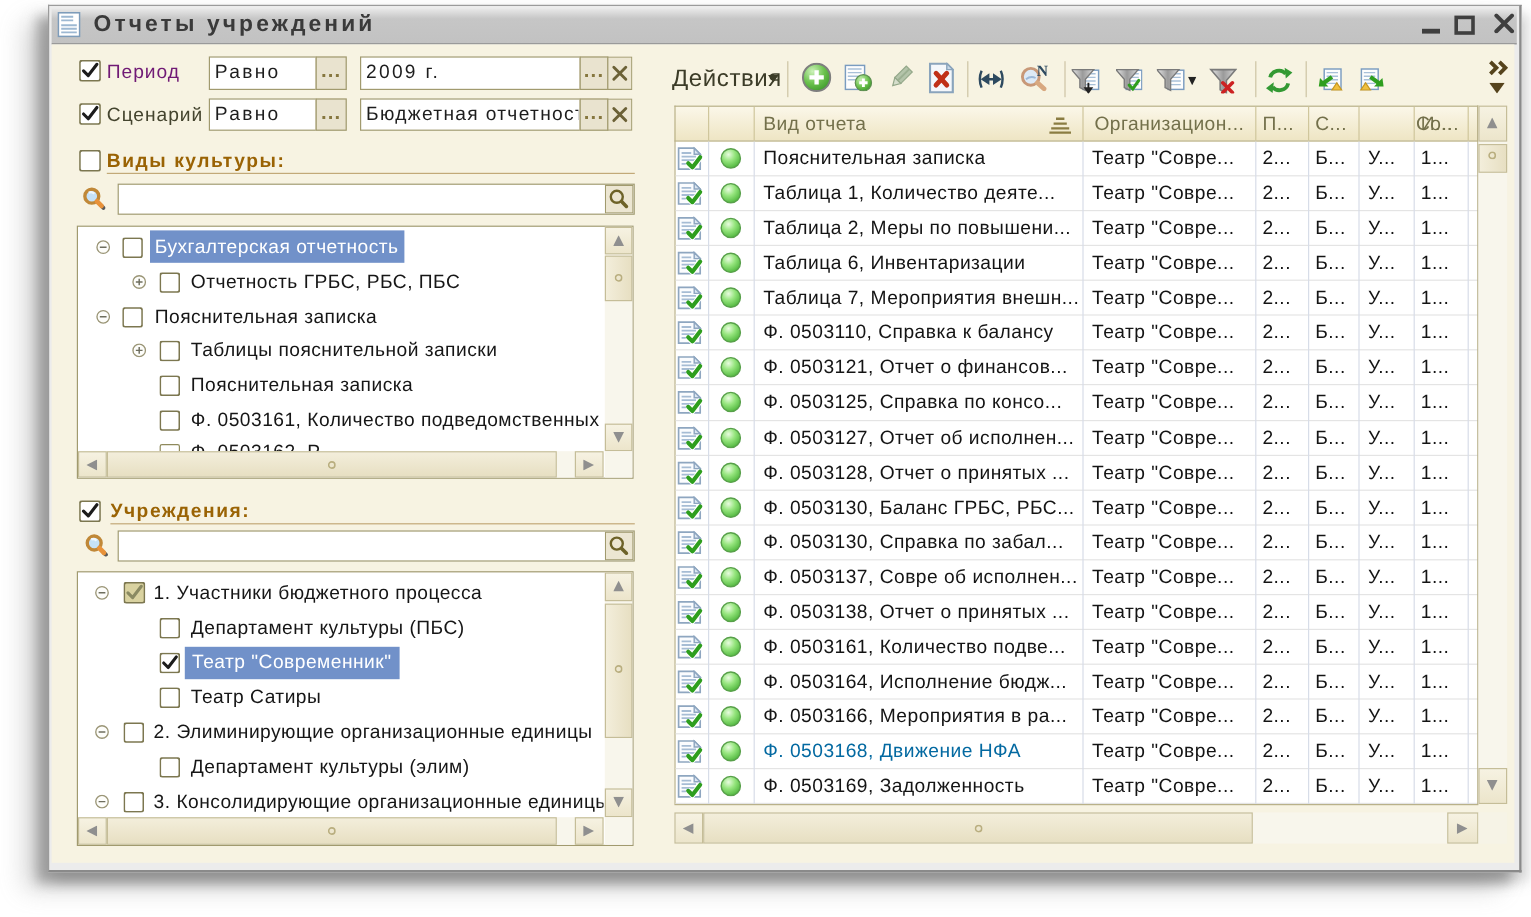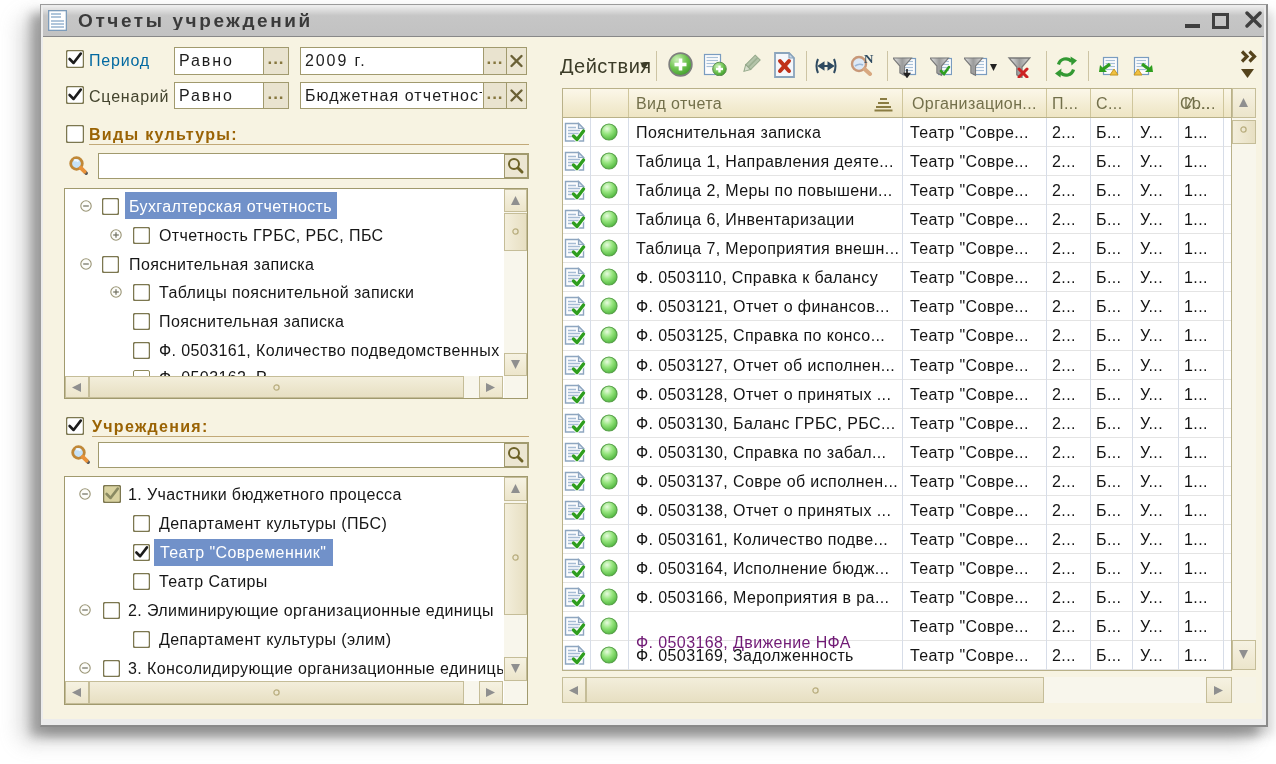--- a/index.html
+++ b/index.html
@@ -25,21 +25,21 @@
 <svg class="abs" style="left:1245px;top:11px;" width="17" height="17" viewBox="0 0 17 17">
     <g stroke="#3f3f3f" stroke-width="3.4" stroke-linecap="round">
       <line x1="2" y1="2" x2="15" y2="15"></line>
       <line x1="15" y1="2" x2="2" y2="15"></line>
     </g>
   </svg>
 <svg class="abs" style="left:66px;top:50px;" width="18" height="18" viewBox="0 0 18 18">
     <rect x="0.5" y="0.5" width="17" height="17" rx="2" fill="#fff" stroke="#7c7750" stroke-width="1.5"></rect>
     <path d="M3.6 9.0 L7.56 12.959999999999999 L14.76 3.6" stroke="#1c1c1c" stroke-width="2.6" fill="none" stroke-linecap="round" stroke-linejoin="round"></path>
   </svg>
-<div class="abs txt" style="left:89px;top:53px;height:16px;line-height:16px;color:#0369a1;font-size:16px;letter-spacing:0.8px;">Период</div>
+<div class="abs txt" style="left:89px;top:53px;height:16px;line-height:16px;color:#701a75;font-size:16px;letter-spacing:0.8px;">Период</div>
 <svg class="abs" style="left:66px;top:86px;" width="18" height="18" viewBox="0 0 18 18">
     <rect x="0.5" y="0.5" width="17" height="17" rx="2" fill="#fff" stroke="#7c7750" stroke-width="1.5"></rect>
     <path d="M3.6 9.0 L7.56 12.959999999999999 L14.76 3.6" stroke="#1c1c1c" stroke-width="2.6" fill="none" stroke-linecap="round" stroke-linejoin="round"></path>
   </svg>
 <div class="abs txt" style="left:89px;top:89px;height:16px;line-height:16px;color:#44442e;font-size:16px;letter-spacing:0.8px;">Сценарий</div>
 <div class="abs" style="left:174px;top:47px;width:90px;height:28px;background:#fff;border:1px solid #a19a6e;"></div>
 <div class="abs txt" style="left:179px;top:52px;width:83px;height:18px;line-height:18px;color:#1d1d1d;font-size:16px;letter-spacing:1.9px;">Равно</div>
 <div class="abs" style="left:263px;top:47px;width:26px;height:28px;background:#e9e3cf;border:1px solid #a19a6e;color:#86773f;font-size:17px;line-height:22px;text-align:center;font-weight:bold;letter-spacing:1px;">...</div>
 <div class="abs" style="left:300px;top:47px;width:184px;height:28px;background:#fff;border:1px solid #a19a6e;"></div>
 <div class="abs txt" style="left:305px;top:52px;width:177px;height:18px;line-height:18px;color:#1d1d1d;font-size:16px;letter-spacing:1.9px;">2009 г.</div>
@@ -515,21 +515,21 @@
 <svg class="abs" style="left:600px;top:152px;" width="18" height="18" viewBox="0 0 18 18">
     <defs>
       <radialGradient id="gb600_152" cx="38%" cy="30%" r="75%">
         <stop offset="0%" stop-color="#e8fbdf"></stop>
         <stop offset="45%" stop-color="#96e57e"></stop>
         <stop offset="100%" stop-color="#4cb43a"></stop>
       </radialGradient>
     </defs>
     <circle cx="9.0" cy="9.0" r="8.0" fill="url(#gb600_152)" stroke="#58a04a" stroke-width="1.2"></circle>
   </svg>
-<div class="abs txt" style="left:636px;top:152px;height:19px;line-height:19px;color:#141414;font-size:16px;letter-spacing:0.4px;">Таблица 1, Направления деяте...</div>
+<div class="abs txt" style="left:636px;top:152px;height:19px;line-height:19px;color:#141414;font-size:16px;letter-spacing:0.4px;">Таблица 1, Количество деяте...</div>
 <div class="abs txt" style="left:910px;top:152px;height:19px;line-height:19px;color:#141414;font-size:16px;letter-spacing:0.4px;">Театр "Совре...</div>
 <div class="abs txt" style="left:1052px;top:152px;height:19px;line-height:19px;color:#141414;font-size:16px;letter-spacing:0.4px;">2...</div>
 <div class="abs txt" style="left:1096px;top:152px;height:19px;line-height:19px;color:#141414;font-size:16px;letter-spacing:0.4px;">Б...</div>
 <div class="abs txt" style="left:1140px;top:152px;height:19px;line-height:19px;color:#141414;font-size:16px;letter-spacing:0.4px;">У...</div>
 <div class="abs txt" style="left:1184px;top:152px;height:19px;line-height:19px;color:#141414;font-size:16px;letter-spacing:0.4px;">1...</div>
 <div class="abs" style="left:563px;top:204px;width:669px;height:1px;background:#e4e4e4;"></div>
 <svg class="abs" style="left:564px;top:180px;" width="22" height="21" viewBox="0 0 22 21">
     <path d="M1.5 1.5 h13 l5 5 v12.5 h-18 z" fill="#fbfcfe" stroke="#8ea6c0" stroke-width="1.4"></path>
     <path d="M14.5 1.5 l5 5 h-5 z" fill="#dce6f2" stroke="#8ea6c0" stroke-width="1.2"></path>
     <g stroke="#a6bcd4" stroke-width="1.5">
@@ -979,21 +979,21 @@
 <svg class="abs" style="left:600px;top:617px;" width="18" height="18" viewBox="0 0 18 18">
     <defs>
       <radialGradient id="gb600_617" cx="38%" cy="30%" r="75%">
         <stop offset="0%" stop-color="#e8fbdf"></stop>
         <stop offset="45%" stop-color="#96e57e"></stop>
         <stop offset="100%" stop-color="#4cb43a"></stop>
       </radialGradient>
     </defs>
     <circle cx="9.0" cy="9.0" r="8.0" fill="url(#gb600_617)" stroke="#58a04a" stroke-width="1.2"></circle>
   </svg>
-<div class="abs txt" style="left:636px;top:617px;height:19px;line-height:19px;color:#701a75;font-size:16px;letter-spacing:0.4px;margin-top:16px;">Ф. 0503168, Движение НФА</div>
+<div class="abs txt" style="left:636px;top:617px;height:19px;line-height:19px;color:#0369a1;font-size:16px;letter-spacing:0.4px;">Ф. 0503168, Движение НФА</div>
 <div class="abs txt" style="left:910px;top:617px;height:19px;line-height:19px;color:#141414;font-size:16px;letter-spacing:0.4px;">Театр "Совре...</div>
 <div class="abs txt" style="left:1052px;top:617px;height:19px;line-height:19px;color:#141414;font-size:16px;letter-spacing:0.4px;">2...</div>
 <div class="abs txt" style="left:1096px;top:617px;height:19px;line-height:19px;color:#141414;font-size:16px;letter-spacing:0.4px;">Б...</div>
 <div class="abs txt" style="left:1140px;top:617px;height:19px;line-height:19px;color:#141414;font-size:16px;letter-spacing:0.4px;">У...</div>
 <div class="abs txt" style="left:1184px;top:617px;height:19px;line-height:19px;color:#141414;font-size:16px;letter-spacing:0.4px;">1...</div>
 <div class="abs" style="left:563px;top:669px;width:669px;height:1px;background:#e4e4e4;"></div>
 <svg class="abs" style="left:564px;top:645px;" width="22" height="21" viewBox="0 0 22 21">
     <path d="M1.5 1.5 h13 l5 5 v12.5 h-18 z" fill="#fbfcfe" stroke="#8ea6c0" stroke-width="1.4"></path>
     <path d="M14.5 1.5 l5 5 h-5 z" fill="#dce6f2" stroke="#8ea6c0" stroke-width="1.2"></path>
     <g stroke="#a6bcd4" stroke-width="1.5">

